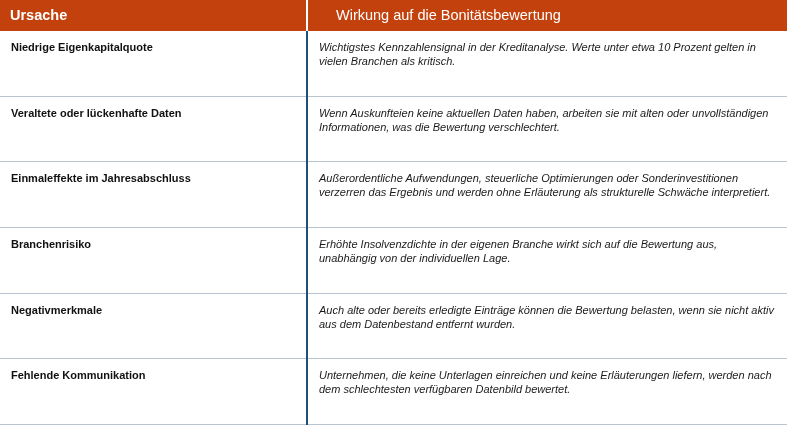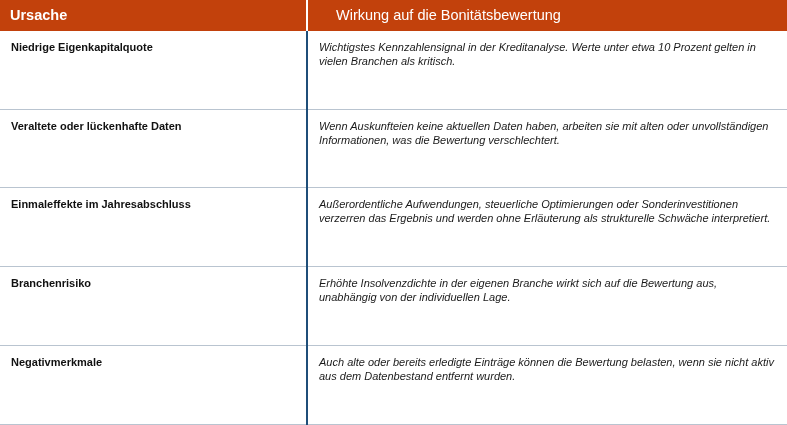--- a/index.html
+++ b/index.html
@@ -96,15 +96,19 @@
         <td class="cell-effect">Außerordentliche Aufwendungen, steuerliche Optimierungen oder Sonderinvestitionen verzerren das Ergebnis und werden ohne Erläuterung als strukturelle Schwäche interpretiert.</td>
       </tr>
       <tr>
         <td class="cell-cause">Branchenrisiko</td>
         <td class="cell-effect">Erhöhte Insolvenzdichte in der eigenen Branche wirkt sich auf die Bewertung aus, unabhängig von der individuellen Lage.</td>
       </tr>
       <tr>
         <td class="cell-cause">Negativmerkmale</td>
         <td class="cell-effect">Auch alte oder bereits erledigte Einträge können die Bewertung belasten, wenn sie nicht aktiv aus dem Datenbestand entfernt wurden.</td>
       </tr>
+      <tr>
+        <td class="cell-cause">Fehlende Kommunikation</td>
+        <td class="cell-effect">Unternehmen, die keine Unterlagen einreichen und keine Erläuterungen liefern, werden nach dem schlechtesten verfügbaren Datenbild bewertet.</td>
+      </tr>
     </tbody>
   </table>
 </div>
 
 </body></html>

